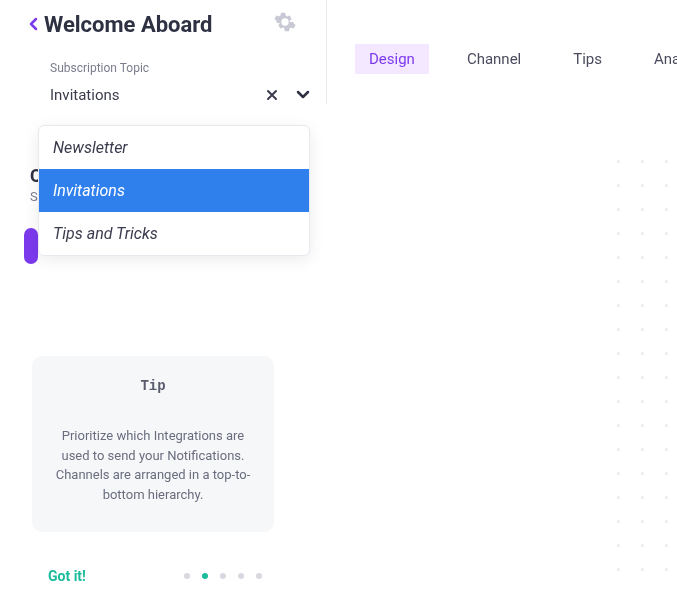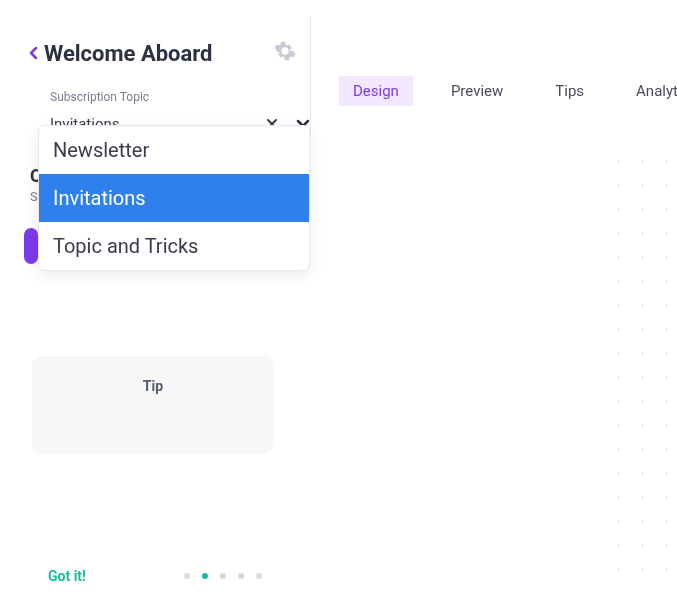--- a/index.html
+++ b/index.html
@@ -10,22 +10,23 @@
     body {
       font-family: -apple-system, BlinkMacSystemFont, "Segoe UI", Roboto, sans-serif;
       background: #ffffff;
       width: 677px;
       height: 605px;
       position: relative;
       overflow: hidden;
     }
     .header {
       display: flex;
-      align-items: flex-start;
-      padding: 40px 0 0 28px;
+      align-items: flex-end;
+      padding: 8px 0 0 28px;
+      gap: 16px;
     }
     .header-left {
       width: 300px;
     }
     .back-chevron {
       color: #7c3aed;
       font-size: 18px;
       font-weight: bold;
       cursor: pointer;
     }
@@ -108,23 +109,24 @@
       left: 38px;
       width: 272px;
       background: white;
       border: 1px solid #e8e8ef;
       border-radius: 6px;
       box-shadow: 0 4px 16px rgba(0,0,0,0.08);
       z-index: 100;
     }
     .dropdown-item {
       padding: 12px 14px;
-      font-size: 20px;
+      font-size: 16px;
       color: #3a3c4d;
       cursor: pointer;
+      font-style: italic;
     }
     .dropdown-item.selected {
       background: #2f80ed;
       color: white;
     }
     .behind-letter {
       position: absolute;
       top: 165px;
       left: 30px;
       font-size: 18px;
@@ -158,20 +160,21 @@
       background: #f6f7f9;
       border-radius: 10px;
       padding: 22px 16px 28px 16px;
       text-align: center;
     }
     .tip-label {
       font-size: 14px;
       font-weight: 700;
       color: #5a5c6e;
       margin-bottom: 32px;
+      font-family: Liberation Mono, monospace;
     }
     .tip-title {
       font-size: 14px;
       font-weight: 700;
       color: #2d3142;
       margin-bottom: 16px;
     }
     .tip-body {
       font-size: 13px;
       color: #6b6d7f;
@@ -254,38 +257,39 @@
         <span class="chevron-down">
           <svg width="14" height="10" viewBox="0 0 14 10">
               <path d="M2 2 L7 7 L12 2" stroke="#2d3142" stroke-width="2.5" fill="none" stroke-linecap="round" stroke-linejoin="round"></path>
             </svg>
         </span>
       </span>
     </div>
   </div>
   <div class="tabs-row" id="tabs-container">
       <div class="tab active">Design</div>
-      <div class="tab">Preview</div>
+      <div class="tab">Channel</div>
       <div class="tab">Tips</div>
       <div class="tab">Analytics</div>
     </div>
 </div>
 
 <div class="behind-letter">C</div>
 <div class="behind-s">S</div>
 <div class="purple-pill"></div>
 
 <div class="dropdown-list" id="dropdown-container">
     <div class="dropdown-item">Newsletter</div>
     <div class="dropdown-item selected">Invitations</div>
-    <div class="dropdown-item">Topic and Tricks</div>
+    <div class="dropdown-item">Tips and Tricks</div>
   </div>
 
 <div class="tip-card">
   <div class="tip-label">Tip</div>
+  <div class="tip-body">Prioritize which Integrations are used to send your Notifications. Channels are arranged in a top-to-bottom hierarchy.</div>
 </div>
 
 <div class="tip-footer">
   <span class="got-it">Got it!</span>
   <div class="dots" id="dots-container">
       <div class="dot"></div>
       <div class="dot active"></div>
       <div class="dot"></div>
       <div class="dot"></div>
       <div class="dot"></div>

